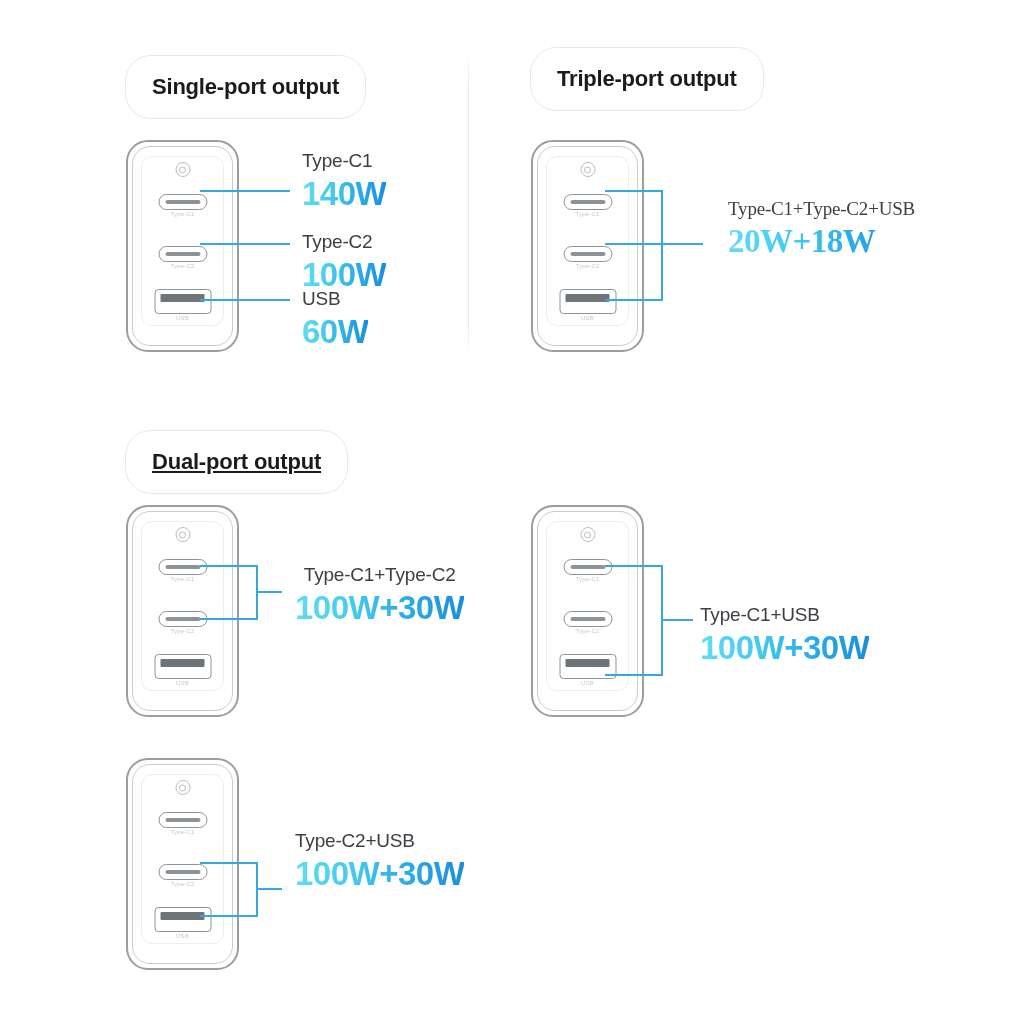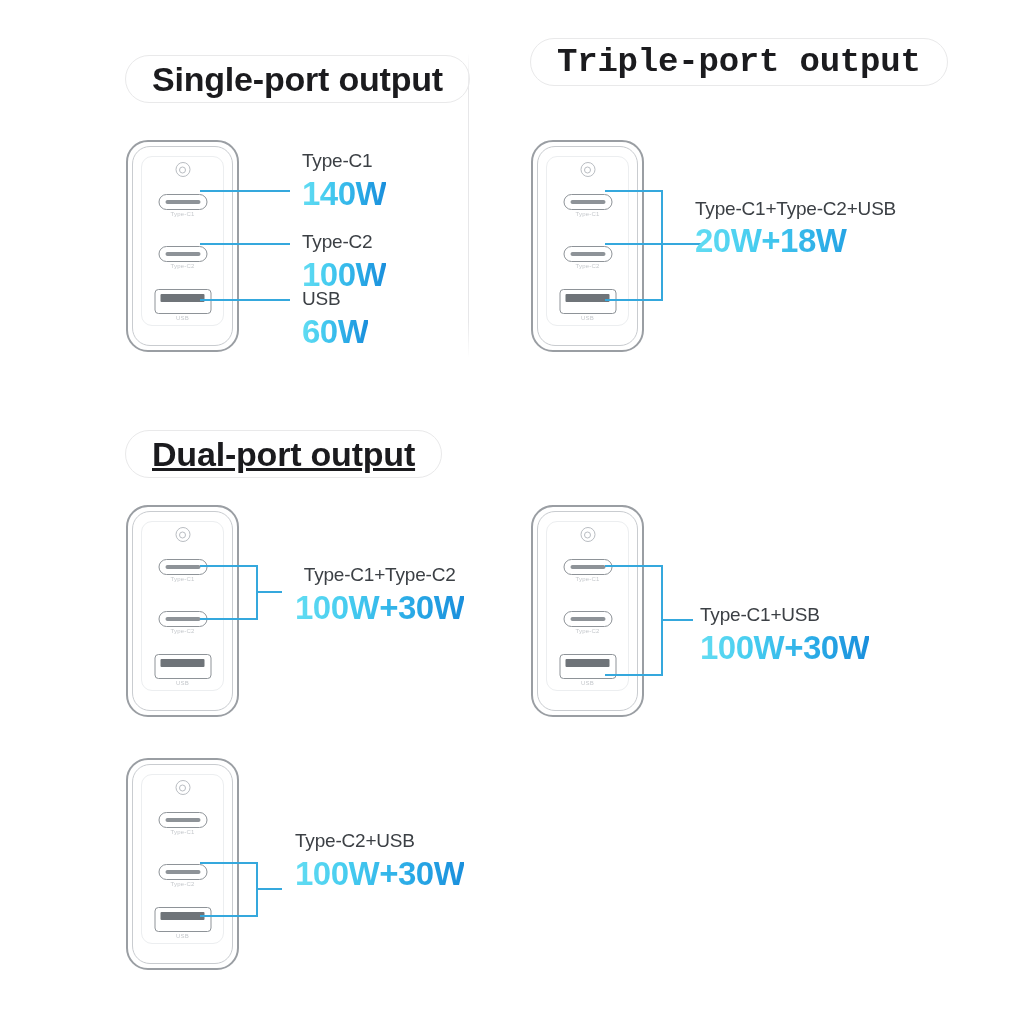--- a/index.html
+++ b/index.html
@@ -14,22 +14,22 @@
 
   
   .badge{
     position:absolute;
     border:1.5px solid #e9e9ea;
     border-radius:26px;
     background:#ffffff;
     display:flex;align-items:center;justify-content:center;
     box-sizing:border-box;
     padding:0 26px;
-    height:48px;
-    font-size:34px;
+    height:64px;
+    font-size:22px;
     font-weight:bold;
     color:#1b1b1e;
     letter-spacing:-0.2px;
     white-space:nowrap;
   }
 
   
   .divider{
     position:absolute;
     width:1px;
@@ -132,21 +132,21 @@
   .spec .watt.two{line-height:42px;}
 </style>
 </head>
 <body>
 
 <div class="stage">
 
   <div class="badge" style="left:125px;top:55px;">
     <span>Single-port output</span>
   </div>
-  <div class="badge" style="left:530px;top:38px;font-family:Liberation Mono, monospace;">
+  <div class="badge" style="left:530px;top:47px;">
     <span>Triple-port output</span>
   </div>
   <div class="badge" style="left:125px;top:430px;text-decoration:underline;">
     <span>Dual-port output</span>
   </div>
 
   <div class="divider" style="left:468px;top:53px;height:305px;"></div>
 
   <div class="device" style="left:126px;top:140px;">
     <div class="shell"></div>
@@ -201,21 +201,21 @@
     </div>
   </div>
 
   <div class="conn" style="left:605px;top:190px;">
     <div class="hline" style="left:0;top:0;width:58px;"></div>
     <div class="hline" style="left:0;top:53px;width:58px;"></div>
     <div class="hline" style="left:0;top:109px;width:58px;"></div>
     <div class="vline" style="left:56px;top:0;height:111px;"></div>
     <div class="hline" style="left:56px;top:53px;width:42px;"></div>
   </div>
-  <div class="spec" style="left:695px;top:198px;">
+  <div class="spec" style="left:728px;top:198px;font-family:Liberation Serif, serif;">
     <div class="name">Type-C1+Type-C2+USB</div>
     <div class="watt two">20W+18W</div>
   </div>
 
   <div class="device" style="left:126px;top:505px;">
     <div class="shell"></div>
     <div class="panel"></div>
     <div class="logo"></div>
     <div class="port port-c" style="top:52px;">
       <span class="plabel">Type-C1</span>

